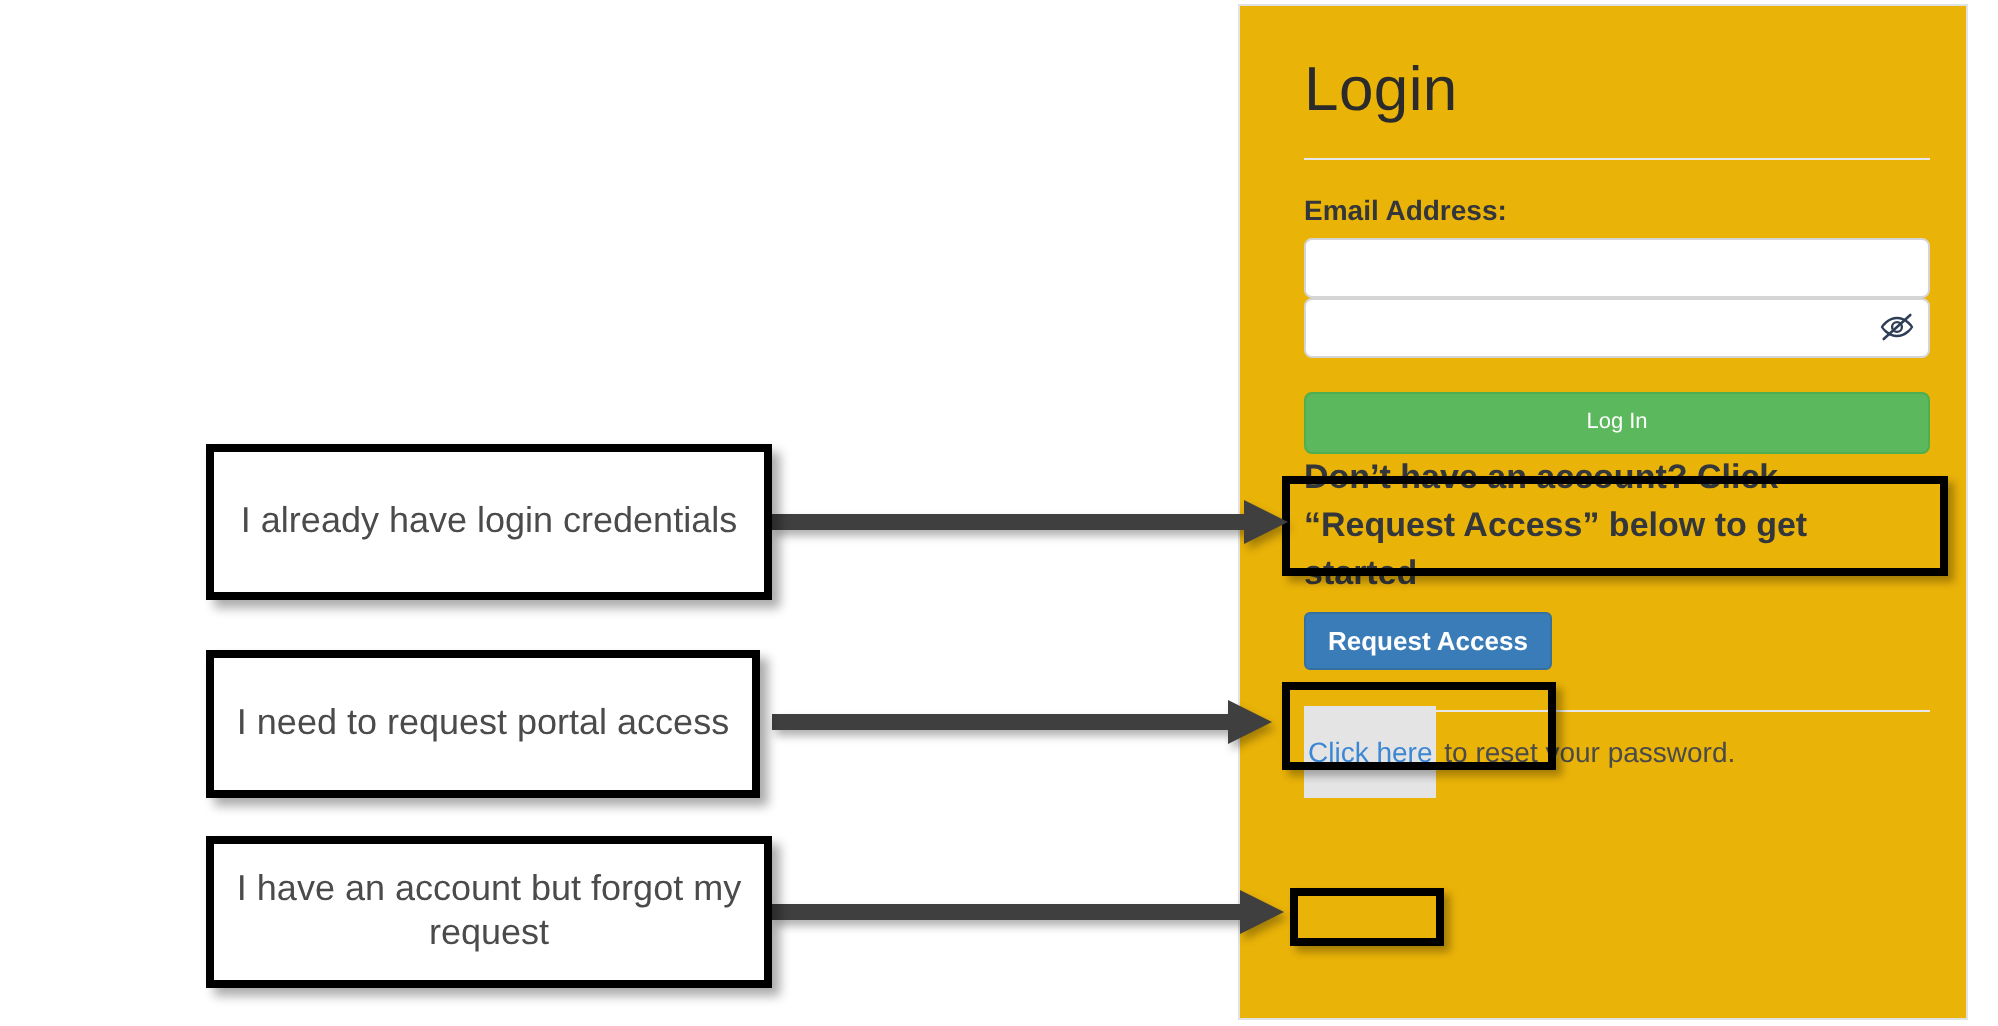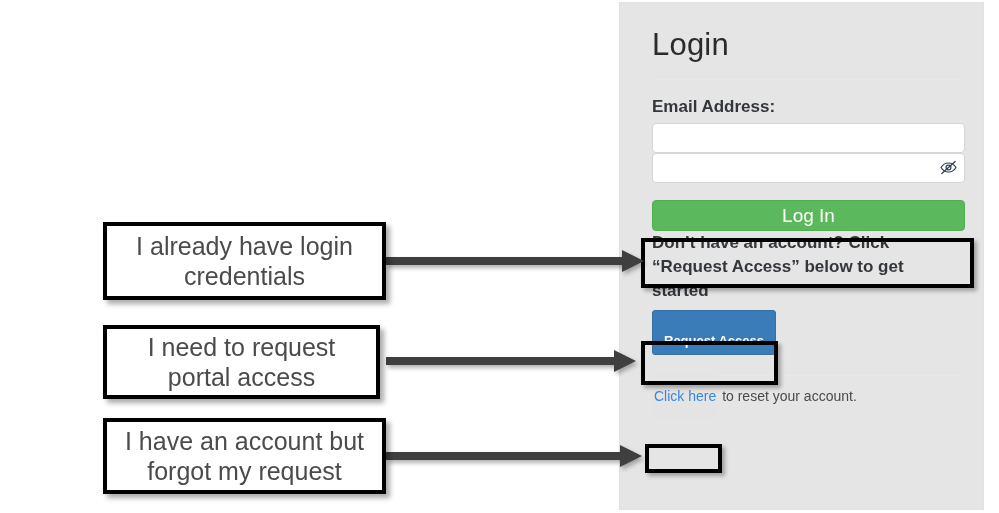--- a/index.html
+++ b/index.html
@@ -15,21 +15,21 @@
     position: relative;
   }
 
   
   #login-panel {
     position: absolute;
     left: 619px;
     top: 2px;
     width: 365px;
     height: 508px;
-    background: #e5e5e5;
+    background: #eab308;
     border: 1px solid #e2e2e2;
     box-sizing: border-box;
   }
   .panel-inner {
     position: absolute;
     left: 32px;
     top: 0;
     width: 313px;
   }
   #login-title {
@@ -40,21 +40,21 @@
     margin: 24px 0 0 0;
     line-height: 1.15;
   }
   .title-rule {
     border: 0;
     border-top: 1px solid #e8e8e8;
     margin: 16px 0 0 0;
     width: 100%;
   }
   .field-label {
-    font-size: 17px;
+    font-size: 14px;
     font-weight: bold;
     color: #33363b;
     margin-top: 17px;
     margin-bottom: 6px;
   }
   .text-input {
     width: 313px;
     height: 30px;
     box-sizing: border-box;
     border: 1px solid #d5d5d5;
@@ -91,21 +91,21 @@
     position: relative;
   }
   #login-button {
     width: 313px;
     height: 31px;
     box-sizing: border-box;
     background: #5cb85c;
     border: 1px solid #4fae4f;
     border-radius: 4px;
     color: #ffffff;
-    font-size: 19px;
+    font-size: 11px;
     font-family: "Liberation Sans", sans-serif;
     cursor: pointer;
     display: block;
     line-height: 29px;
     text-align: center;
     padding: 0;
   }
 
   .help-text {
     font-size: 17px;
@@ -119,21 +119,21 @@
   #request-access-button {
     margin-top: 7px;
     display: inline-block;
     background: #3a7cb8;
     border: 1px solid #34719f;
     border-radius: 3px;
     color: #ffffff;
     font-size: 13px;
     font-weight: bold;
     font-family: "Liberation Sans", sans-serif;
-    padding: 23px 11px 6px 11px;
+    padding: 7px 11px 6px 11px;
     cursor: pointer;
     line-height: 1.1;
   }
 
   .section-rule {
     border: 0;
     border-top: 1px solid #e8e8e8;
     margin: 20px 0 0 0;
     width: 100%;
   }
@@ -176,21 +176,21 @@
     position: absolute;
     border: 4px solid #000000;
     background: #ffffff;
     box-sizing: border-box;
     box-shadow: 4px 4px 5px rgba(0,0,0,0.33);
     display: flex;
     align-items: center;
     justify-content: center;
     text-align: center;
     color: #4b4b4b;
-    font-size: 25px;
+    font-size: 18px;
     font-family: "Liberation Sans", sans-serif;
     line-height: 1.22;
     padding: 4px 10px;
   }
   #callout-credentials { left: 103px; top: 222px; width: 283px; height: 78px; }
   #callout-request     { left: 103px; top: 325px; width: 277px; height: 74px; }
   #callout-forgot      { left: 103px; top: 418px; width: 283px; height: 76px; }
 
   
   .arrow {
@@ -229,21 +229,21 @@
       <button id="login-button">Log In</button>
     </div>
 
     <div class="help-text">Don’t have an account? Click “Request Access” below to get started</div>
 
     <button id="request-access-button">Request Access</button>
 
     <hr class="section-rule">
 
 
-    <div class="forgot-line"><a id="reset-link" href="#">Click here</a><span class="forgot-tail"> to reset your account.</span></div>
+    <div class="forgot-line"><a id="reset-link" href="#">Click here</a><span class="forgot-tail"> to reset your password.</span></div>
 
   </div>
 </div>
 
 <div class="highlight-box" id="highlight-login"></div>
 <div class="highlight-box" id="highlight-request"></div>
 <div class="highlight-box" id="highlight-reset"></div>
 
 <svg class="arrow" id="arrow-login" viewBox="0 0 258 26" preserveAspectRatio="none">
   <path d="M0 9 L236 9 L236 2 L258 13 L236 24 L236 17 L0 17 Z" fill="#3f3f3f"></path>

